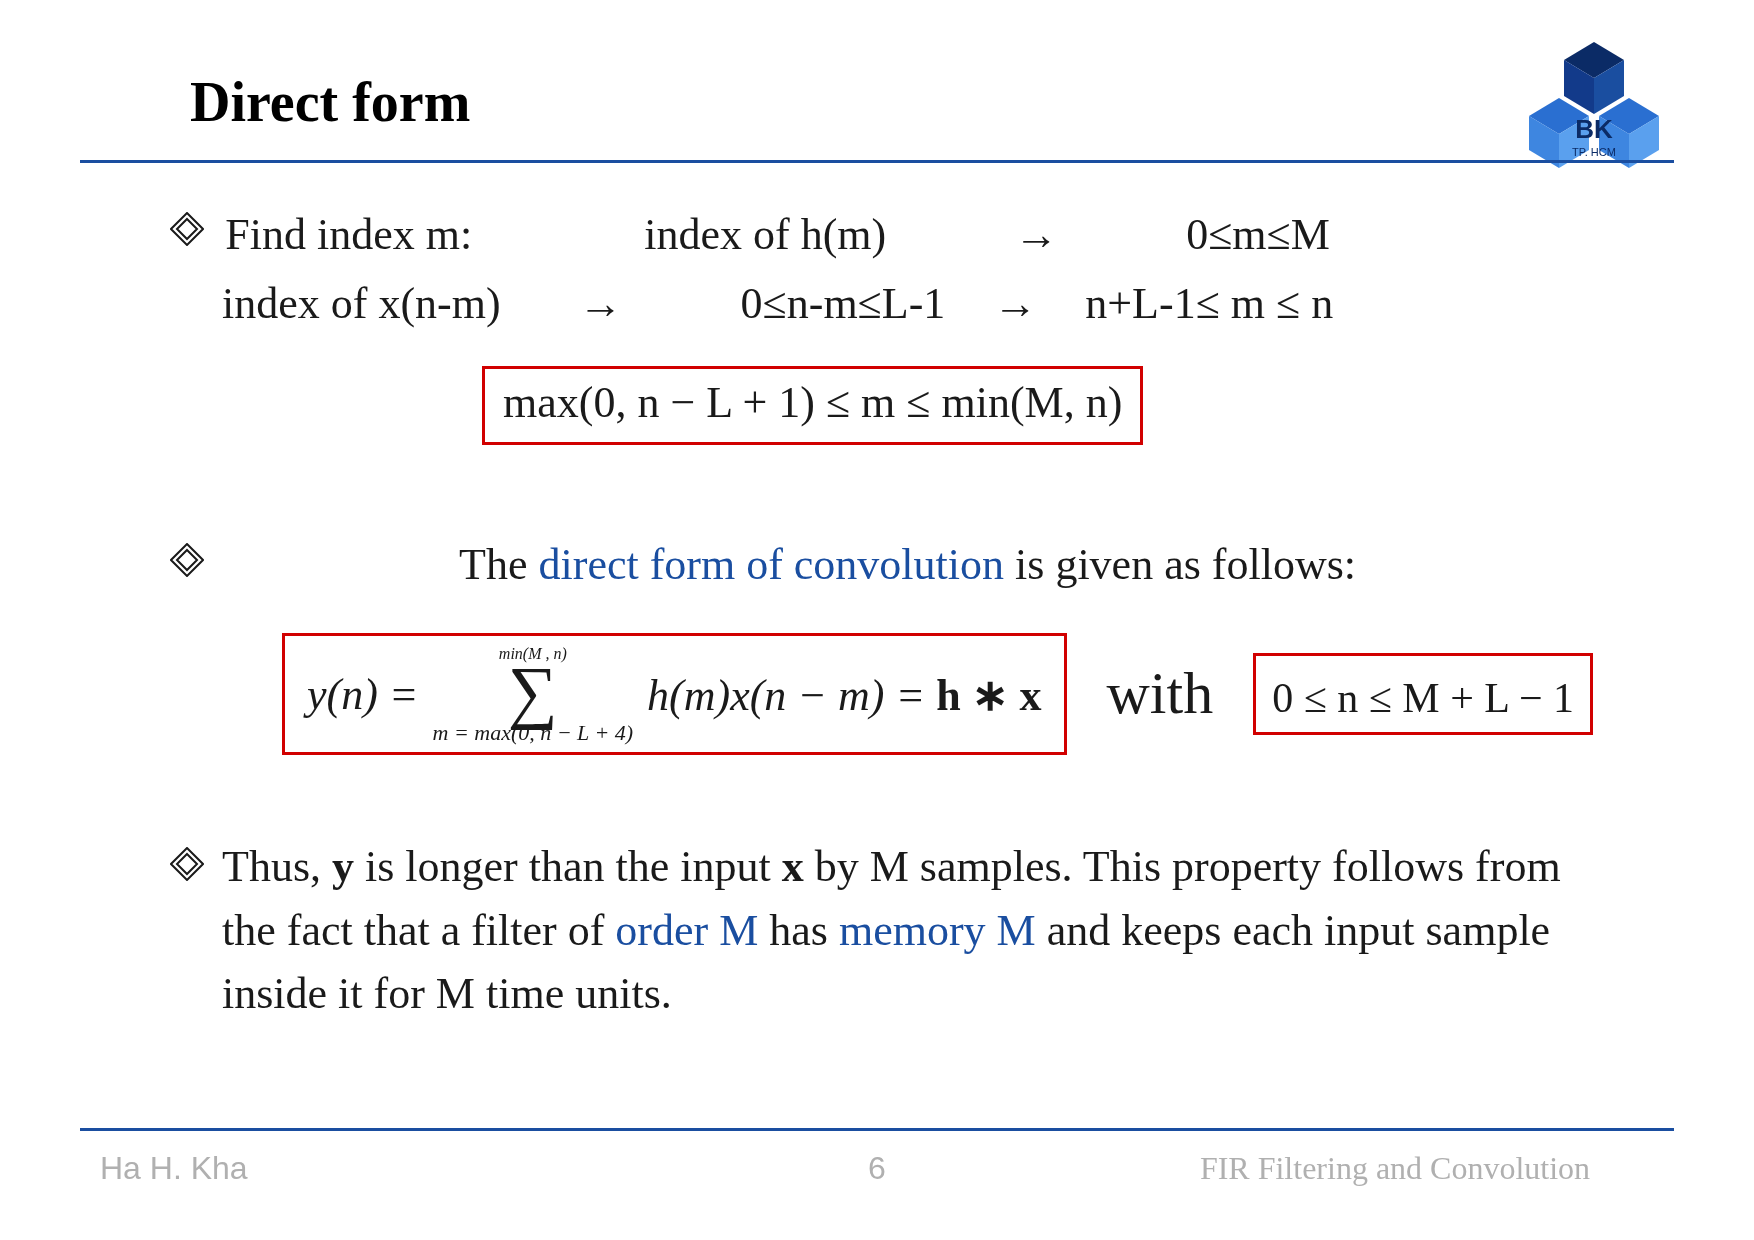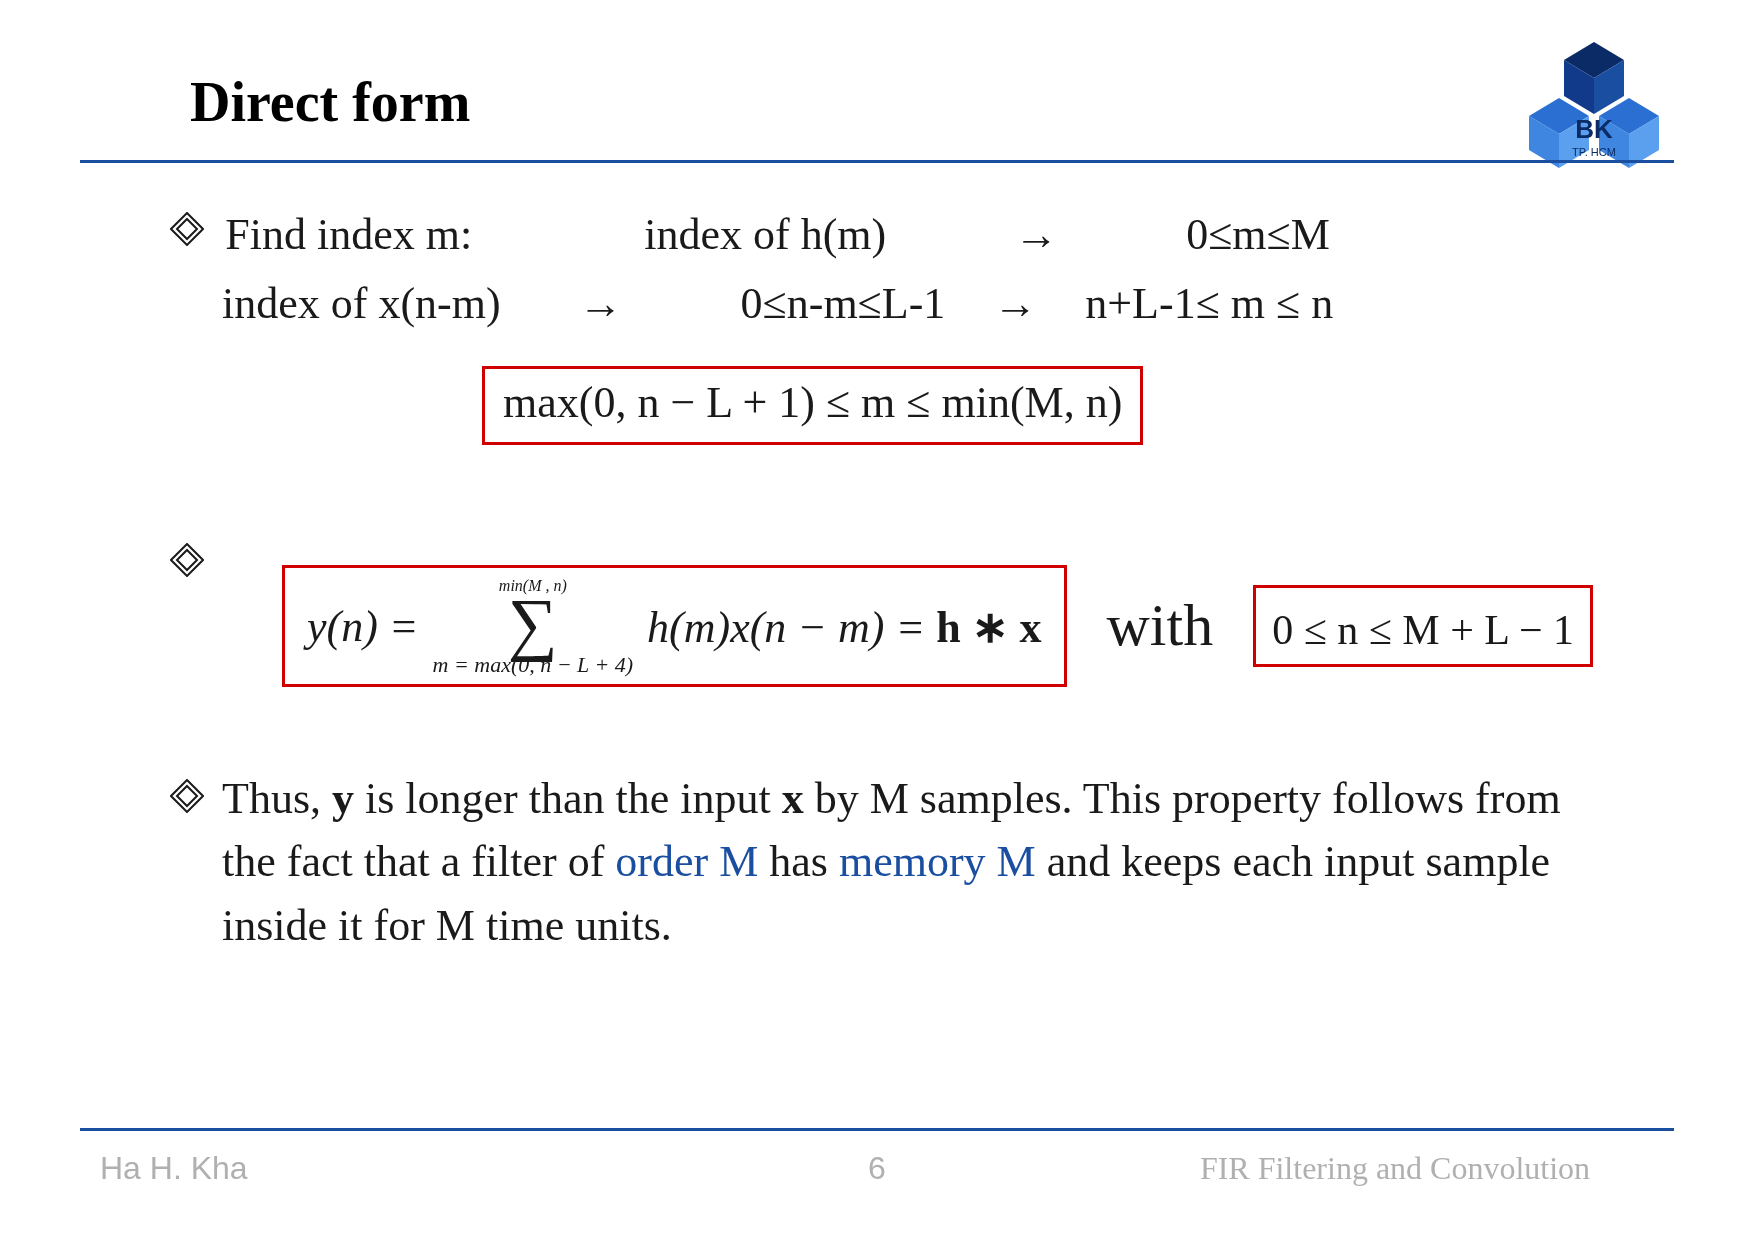--- a/index.html
+++ b/index.html
@@ -230,20 +230,23 @@
         </div>
       </div>
     </div>
 
     <div class="bullet-row section2">
       <svg class="bullet-icon" width="34" height="34" viewBox="0 0 34 34">
         <polygon points="17,1 33,17 17,33 1,17" fill="none" stroke="#1a1a1a" stroke-width="2"></polygon>
         <polygon points="17,7 27,17 17,27 7,17" fill="none" stroke="#1a1a1a" stroke-width="2"></polygon>
       </svg>
       <div>
+        <div class="body-text body-line">
+          <span class="seg">The </span><span class="seg blue">direct form of convolution</span><span class="seg"> is given as follows:</span>
+        </div>
         <div class="formula2-wrap">
           <div class="formula2-box">
             <span class="yn">y(n) =</span>
             <span class="sum-block">
               <span class="sum-top">min(M , n)</span>
               <span class="sum-sigma">∑</span>
               <span class="sum-bot">m = max(0, n − L + 4)</span>
             </span>
             <span class="sum-rhs">
               <span>h(m)x(n − m) = </span><span class="bold-up">h ∗ x</span>

